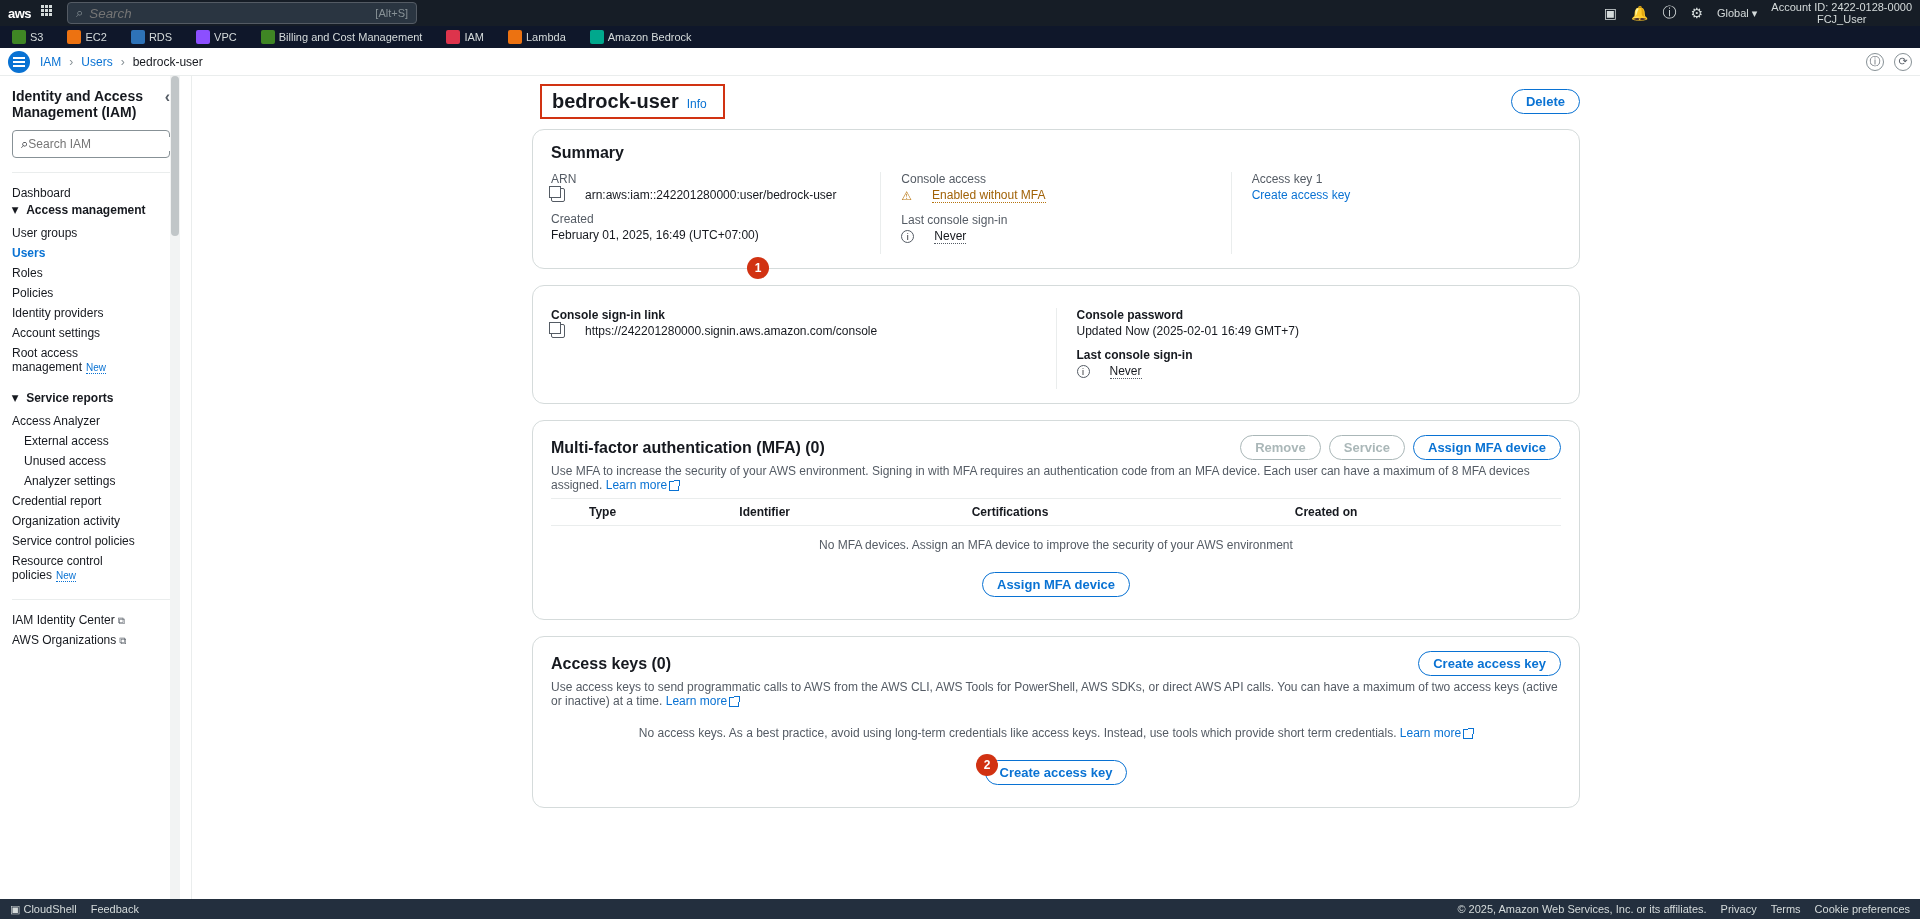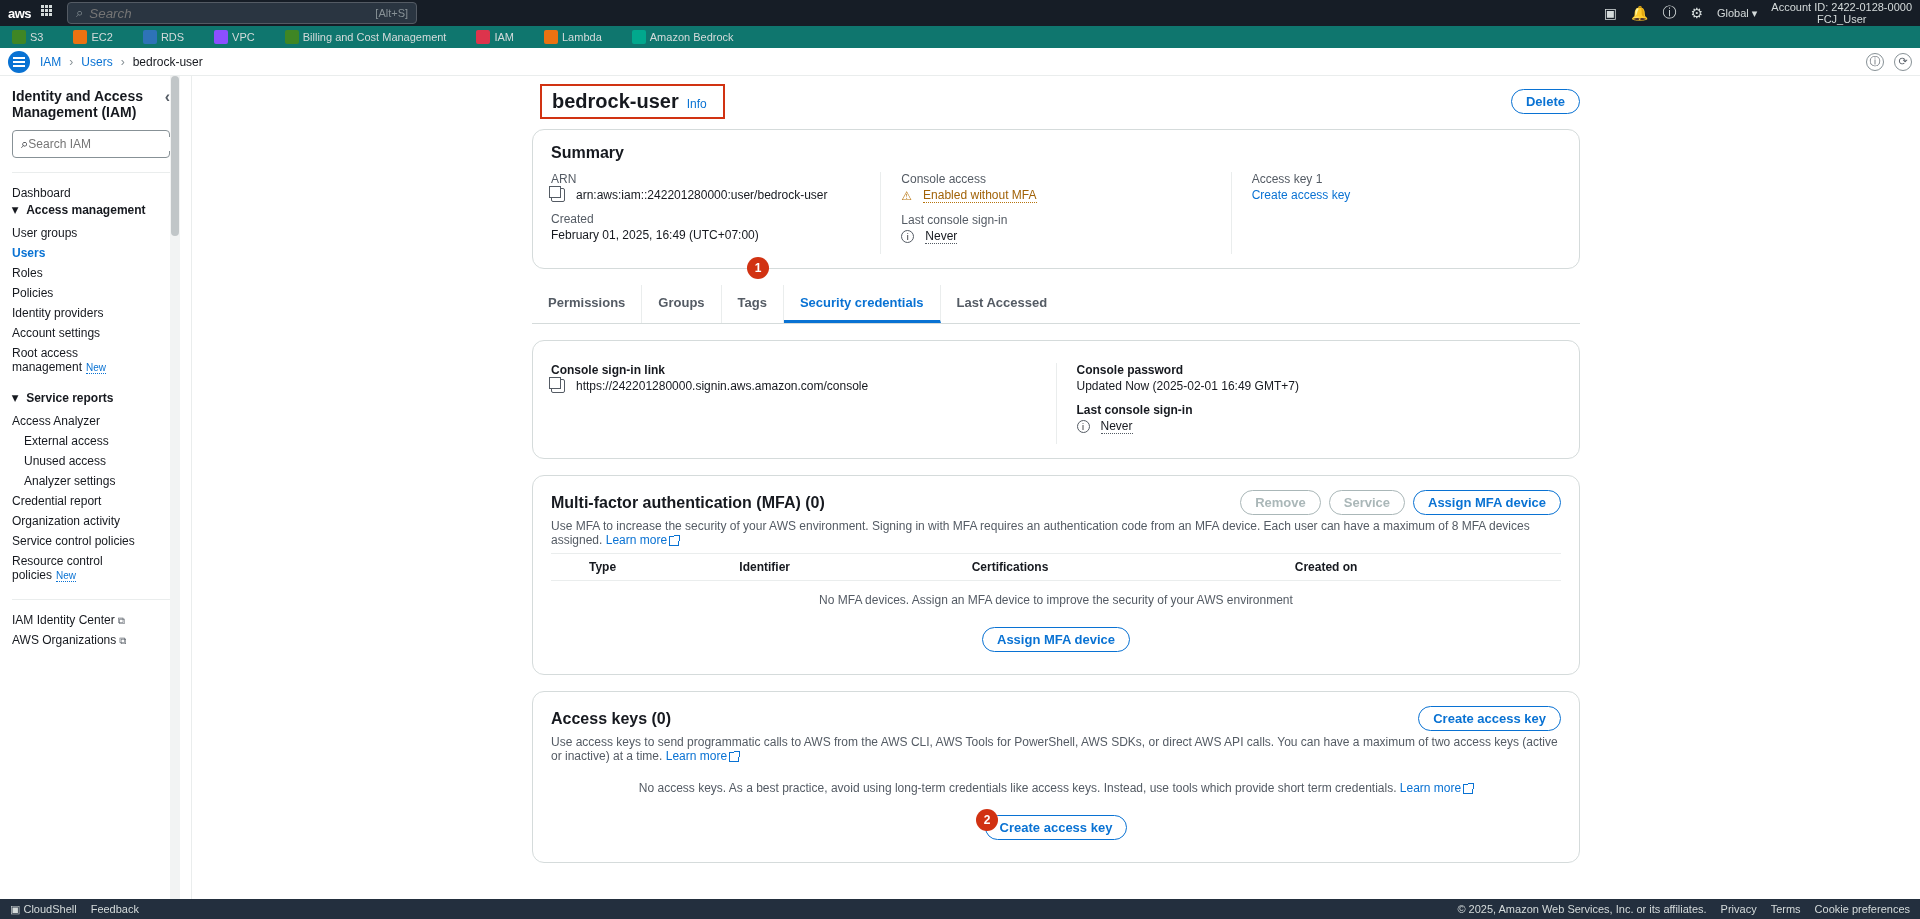--- a/index.html
+++ b/index.html
@@ -13,21 +13,21 @@
 .search-box { flex: 0 0 350px; background: #2a3541; border: 1px solid #545b64; border-radius: 4px; height: 22px; display: flex; align-items: center; padding: 0 8px; }
 .search-box .si { color: #879196; margin-right: 6px; }
 .search-box input { background: transparent; border: none; color: #d5dbdb; font-style: italic; flex: 1; outline: none; }
 .search-box .kbd { color: #879196; font-size: 11px; }
 .topnav-right { margin-left: auto; display: flex; align-items: center; gap: 14px; font-size: 11px; }
 .topnav-right .icon-btn { color: #d5dbdb; cursor: pointer; font-size: 14px; }
 .topnav-right .acct { text-align: center; line-height: 1.1; }
 .region { cursor: pointer; }
 
 
-.servicebar { background: #0f766e; height: 22px; display: flex; align-items: center; padding: 0 8px; gap: 22px; }
+.servicebar { background: #0f172a; height: 22px; display: flex; align-items: center; padding: 0 8px; gap: 16px; }
 .svc { display: flex; align-items: center; gap: 4px; color: #d5dbdb; font-size: 11px; cursor: pointer; padding: 2px 4px; }
 .svc .ic { width: 14px; height: 14px; border-radius: 2px; display: inline-block; }
 
 
 .crumbbar { height: 28px; display: flex; align-items: center; padding: 0 8px; border-bottom: 1px solid #eaeded; }
 .hamburger-circle { width: 22px; height: 22px; border-radius: 50%; background: #0972d3; display: flex; flex-direction: column; justify-content: center; align-items: center; gap: 2px; margin-right: 10px; cursor: pointer; }
 .hamburger-circle span { width: 12px; height: 2px; background: #fff; }
 .crumb a { color: #0972d3; text-decoration: none; }
 .crumb { display: flex; align-items: center; gap: 8px; font-size: 12px; }
 .crumb .sep { color: #879196; }
@@ -68,21 +68,21 @@
 .panel h2 { font-size: 16px; font-weight: bold; margin-bottom: 10px; }
 .panel-header { display: flex; justify-content: space-between; align-items: center; margin-bottom: 4px; }
 .panel-header h2 { margin-bottom: 0; }
 .panel-header .actions { display: flex; gap: 8px; }
 
 .summary-grid { display: flex; gap: 20px; }
 .summary-col { flex: 1; }
 .summary-col.div { border-left: 1px solid #eaeded; padding-left: 20px; }
 .field-label { font-size: 12px; color: #545b64; margin-bottom: 2px; }
 .field-label.bold { color: #16191f; font-weight: bold; }
-.field-value { font-size: 12px; margin-bottom: 10px; display: flex; align-items: center; gap: 11px; }
+.field-value { font-size: 12px; margin-bottom: 10px; display: flex; align-items: center; gap: 20px; }
 .copy-ic { width: 14px; height: 14px; border: 1px solid #545b64; border-radius: 2px; display: inline-block; cursor: pointer; position: relative; }
 .copy-ic::after { content: ""; position: absolute; width: 10px; height: 10px; border: 1px solid #545b64; top: -3px; left: -3px; background: #fff; }
 .warn-ic { color: #b7740e; }
 .warn-link { color: #a16207; border-bottom: 1px dotted #b7740e; cursor: pointer; }
 .never-val { border-bottom: 1px dotted #545b64; }
 .info-circ { width: 13px; height: 13px; border: 1px solid #545b64; border-radius: 50%; display: inline-flex; align-items: center; justify-content: center; font-size: 9px; }
 .link { color: #0972d3; cursor: pointer; }
 
 
 .tabs { display: flex; border-bottom: 1px solid #d5dbdb; margin-bottom: 16px; position: relative; }
@@ -281,27 +281,20 @@
           <div class="summary-col div">
             <div class="field-label">Access key 1</div>
             <div class="field-value">
                 <span class="link">Create access key</span>
               </div>
           </div>
         </div>
         <span class="badge-circle" style="right: 810px; bottom: -11px;">1</span>
       </div>
 
-      <div class="tabs">
-        <div class="tab">Permissions</div>
-        <div class="tab">Groups</div>
-        <div class="tab">Tags</div>
-        <div class="tab active">Security credentials</div>
-        <div class="tab">Last Accessed</div>
-      </div>
 
       <div class="panel">
         <div class="two-col" style="margin-top:8px;">
           <div>
             <div class="field-label bold">Console sign-in link</div>
             <div class="field-value">
                 <span class="copy-ic"></span>
                 <span>https://242201280000.signin.aws.amazon.com/console</span>
               </div>
           </div>

